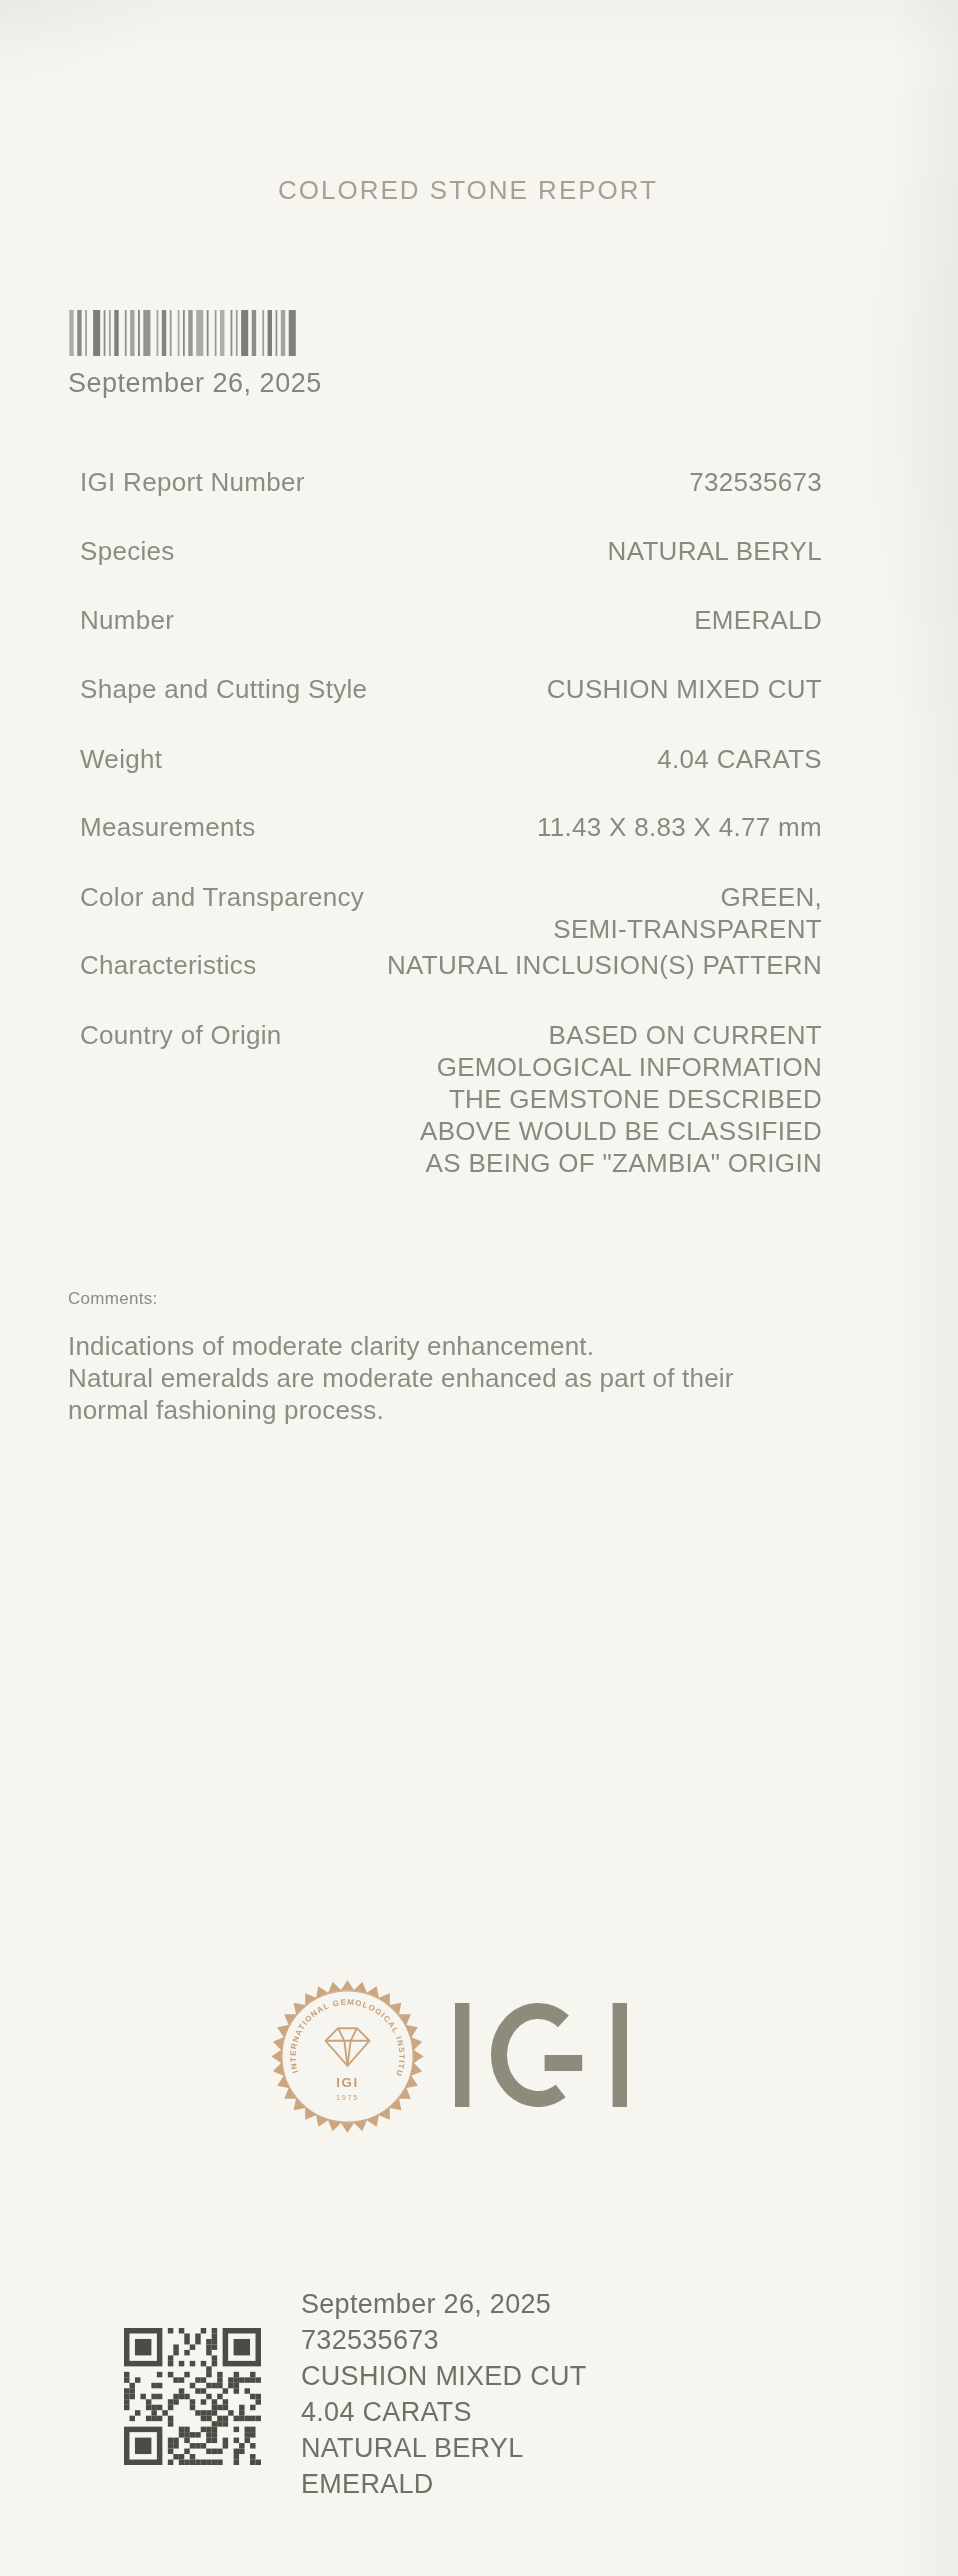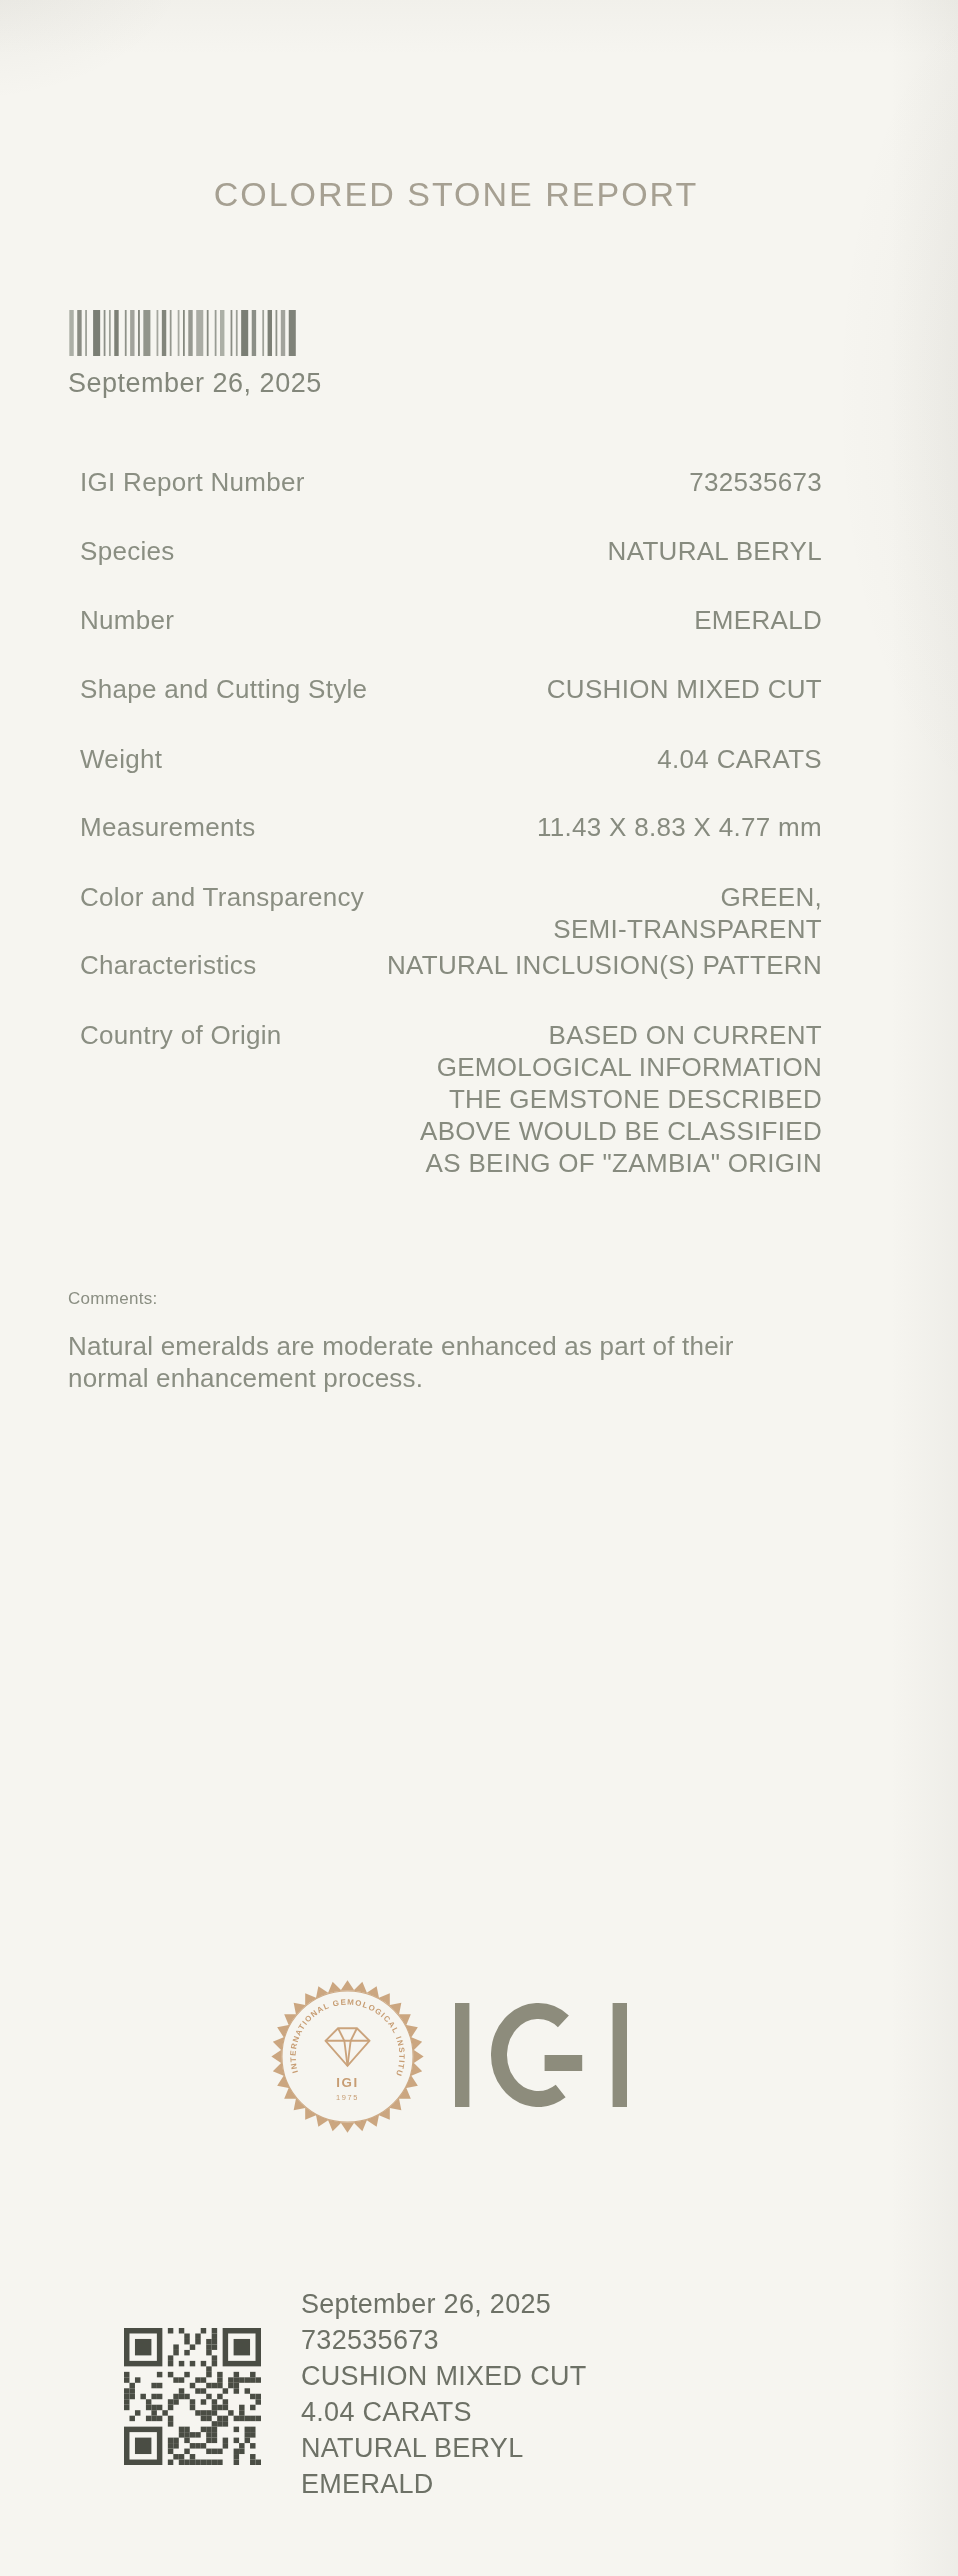--- a/index.html
+++ b/index.html
@@ -11,22 +11,22 @@
   .canvas{
     position:absolute;inset:0;
     background-color:#f6f5f0;
     background-image:
       radial-gradient(335px 192px at -48px -32px, rgba(88,86,76,.07), transparent 70%),
       radial-gradient(240px 559px at 1014px 399px, rgba(88,86,76,.045), transparent 75%),
       linear-gradient(to right, rgba(0,0,0,0) 890px, rgba(88,86,76,.05) 958px),
       linear-gradient(to bottom, rgba(88,86,76,.03), rgba(0,0,0,0) 56px);
   }
   .title{
-    position:absolute;top:175px;left:0;width:912px;text-align:center;
-    font-size:34px;letter-spacing:2px;color:#a6a092;font-weight:400;white-space:nowrap;
+    position:absolute;top:175px;left:12px;width:912px;text-align:center;
+    font-size:26px;letter-spacing:2px;color:#a6a092;font-weight:400;white-space:nowrap;
   }
   .barcode{position:absolute;left:69px;top:310px;width:230px;height:46px;}
   .report-date{
     position:absolute;left:68px;top:367px;font-size:27px;line-height:32px;
     letter-spacing:0.5px;color:#83877b;white-space:nowrap;
   }
   .row{position:absolute;left:68px;right:136px;}
   .row .label{
     position:absolute;left:0;top:0;font-size:26px;line-height:32px;
     letter-spacing:0.3px;color:#8a8e82;white-space:nowrap;margin-left:12px;
@@ -131,22 +131,23 @@
     <div class="label">Country of Origin</div>
     <div class="value">BASED ON CURRENT
 GEMOLOGICAL INFORMATION
 THE GEMSTONE DESCRIBED
 ABOVE WOULD BE CLASSIFIED
 AS BEING OF "ZAMBIA" ORIGIN</div>
   </div>
 
   <div class="comments-label">Comments:</div>
   <div class="comments-body">
+    <div>Indications of moderate clarity enhancement.</div>
     <div>Natural emeralds are moderate enhanced as part of their</div>
-    <div>normal enhancement process.</div>
+    <div>normal fashioning process.</div>
   </div>
 
   <svg class="seal" viewBox="0 0 200 200">
     <polygon id="seal-sunburst" fill="#c79d73" opacity="0.9" points="197.00,100.00 184.59,108.33 195.14,118.92 181.34,124.67 189.62,137.12 174.96,140.07 180.65,153.89 165.71,153.92 168.59,168.59 153.92,165.71 153.89,180.65 140.07,174.96 137.12,189.62 124.67,181.34 118.92,195.14 108.33,184.59 100.00,197.00 91.67,184.59 81.08,195.14 75.33,181.34 62.88,189.62 59.93,174.96 46.11,180.65 46.08,165.71 31.41,168.59 34.29,153.92 19.35,153.89 25.04,140.07 10.38,137.12 18.66,124.67 4.86,118.92 15.41,108.33 3.00,100.00 15.41,91.67 4.86,81.08 18.66,75.33 10.38,62.88 25.04,59.93 19.35,46.11 34.29,46.08 31.41,31.41 46.08,34.29 46.11,19.35 59.93,25.04 62.88,10.38 75.33,18.66 81.08,4.86 91.67,15.41 100.00,3.00 108.33,15.41 118.92,4.86 124.67,18.66 137.12,10.38 140.07,25.04 153.89,19.35 153.92,34.29 168.59,31.41 165.71,46.08 180.65,46.11 174.96,59.93 189.62,62.88 181.34,75.33 195.14,81.08 184.59,91.67"></polygon>
     <circle cx="100" cy="100" r="84" fill="#f6f5f0"></circle>
     <circle cx="100" cy="100" r="83.5" fill="none" stroke="#c79d73" stroke-width="1.4" opacity="0.85"></circle>
     <path id="sealRingPath" d="M 38,122.6 A 66,66 0 1 1 162,122.6" fill="none"></path>
     <text font-size="10" letter-spacing="1.4" fill="#c79d73" font-weight="bold">
       <textPath href="#sealRingPath" startOffset="3" textLength="268" lengthAdjust="spacingAndGlyphs">INTERNATIONAL GEMOLOGICAL INSTITUTE</textPath>
     </text>

